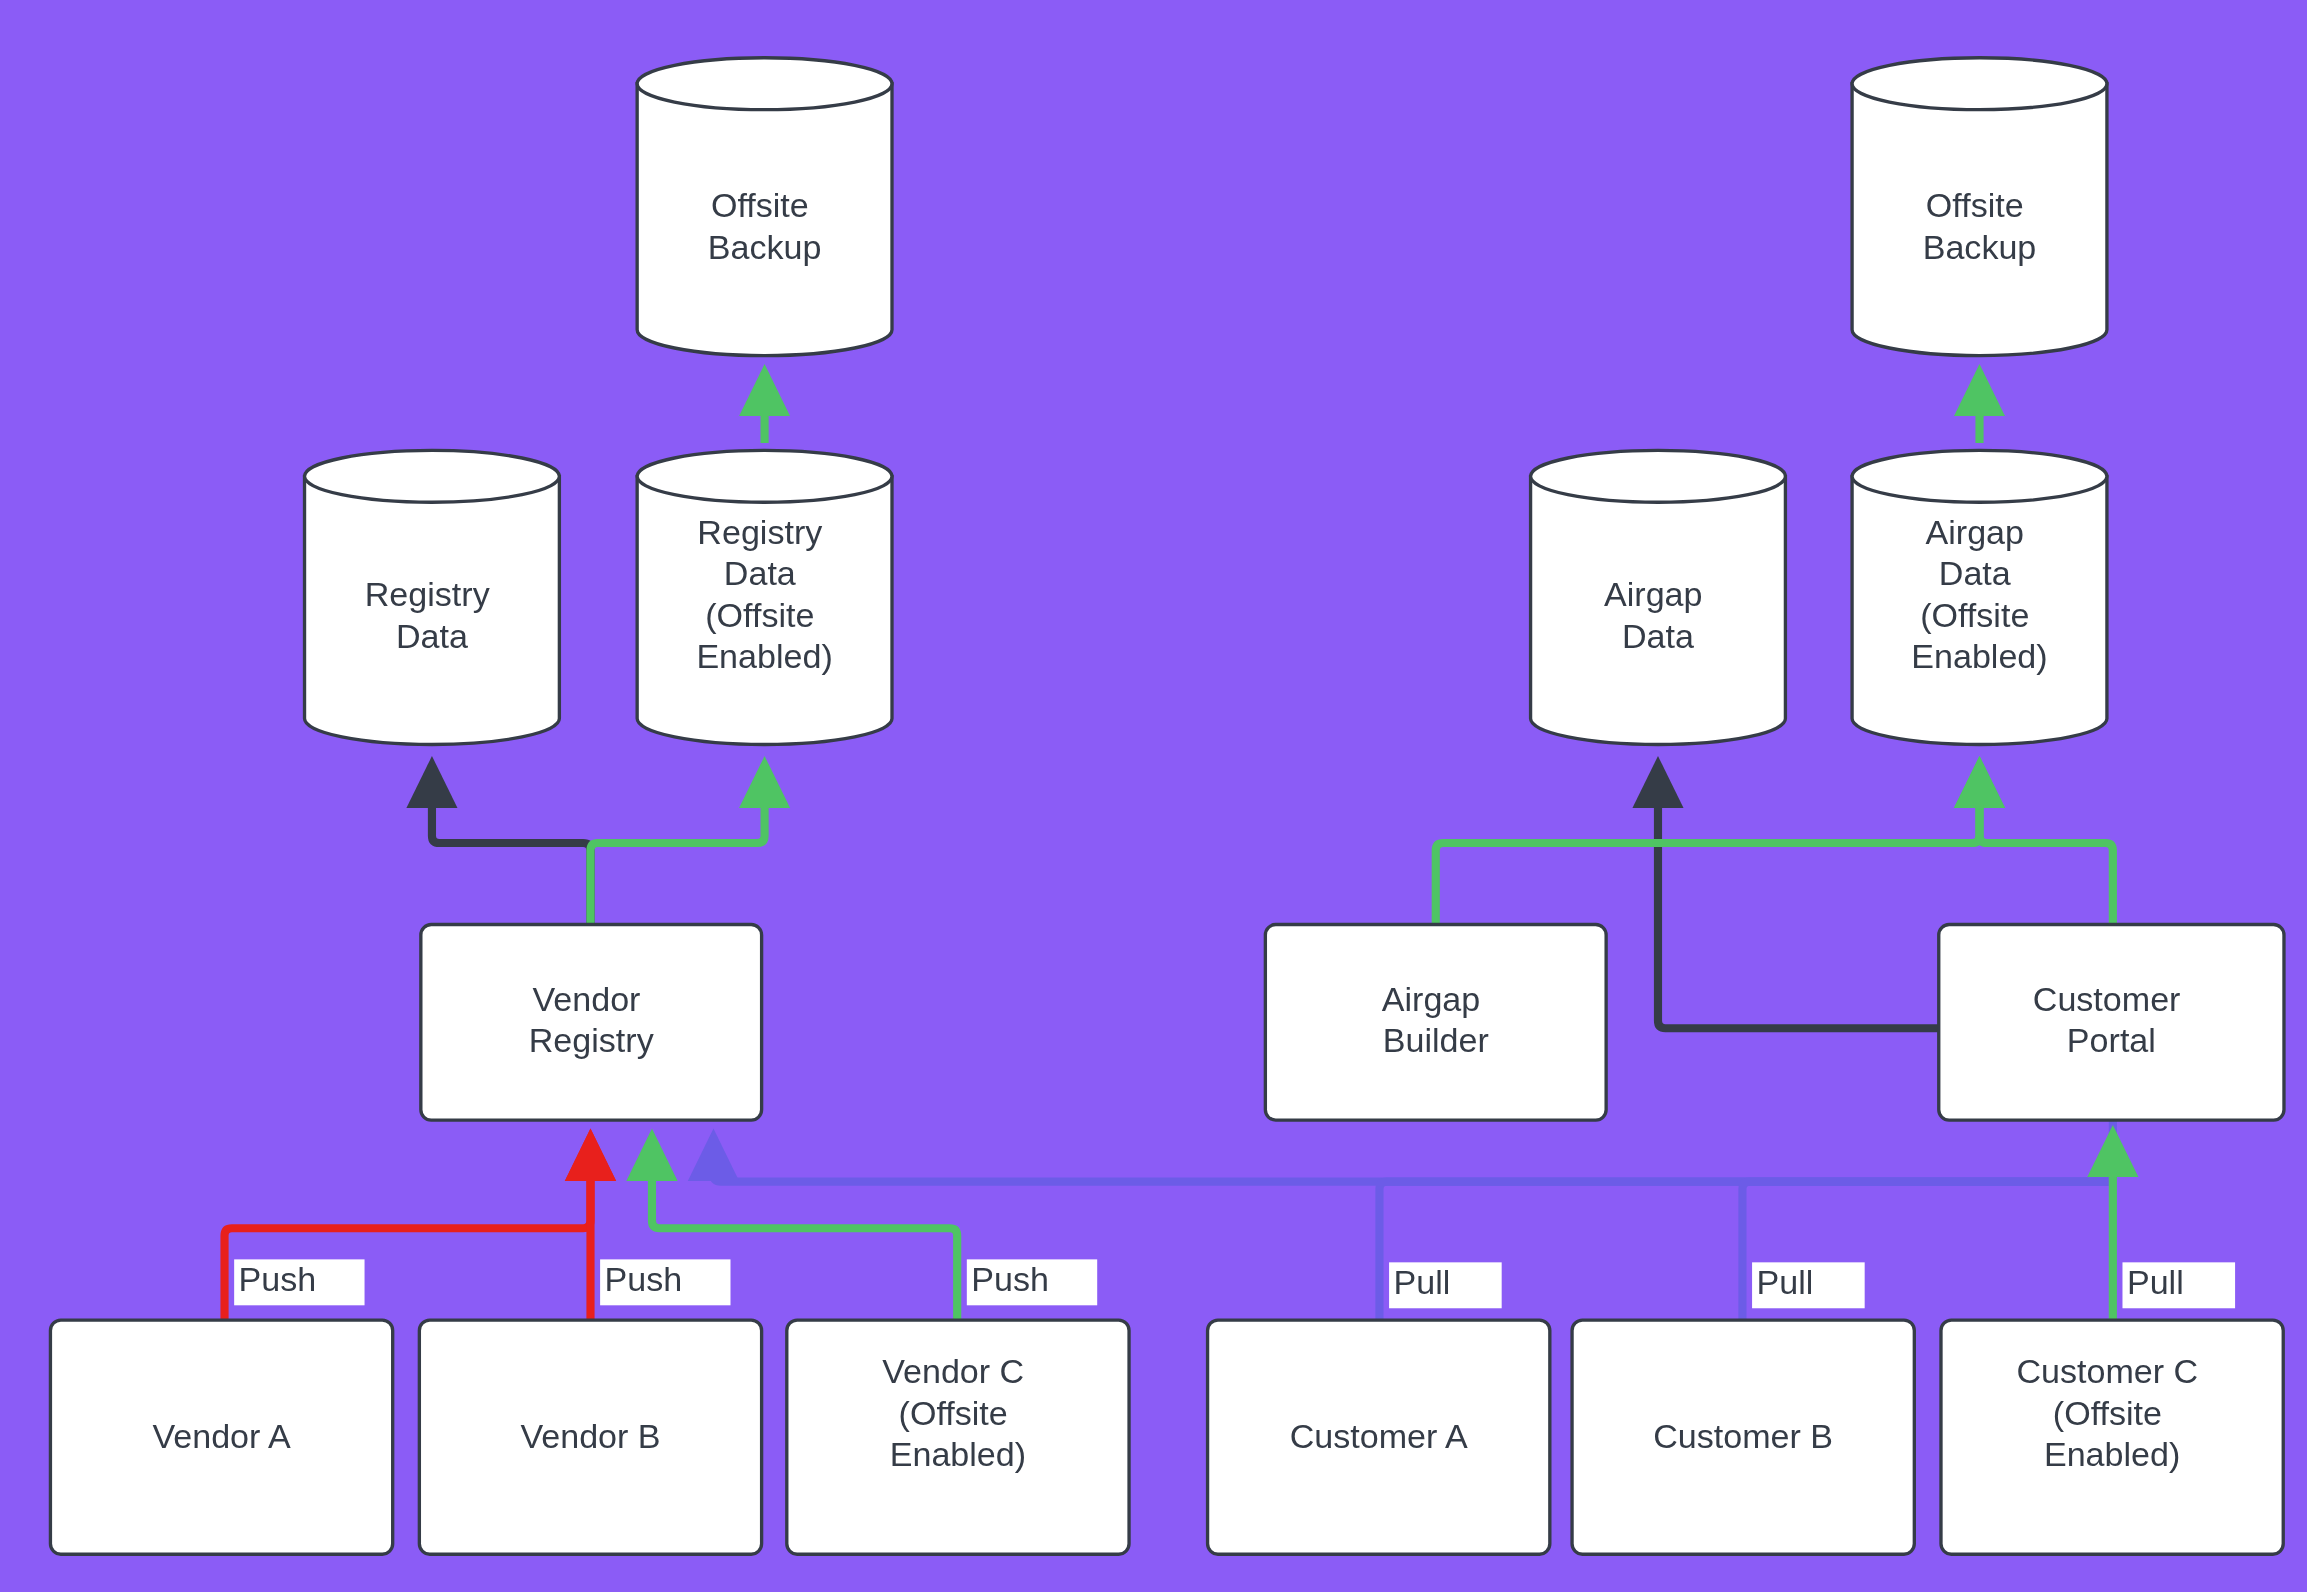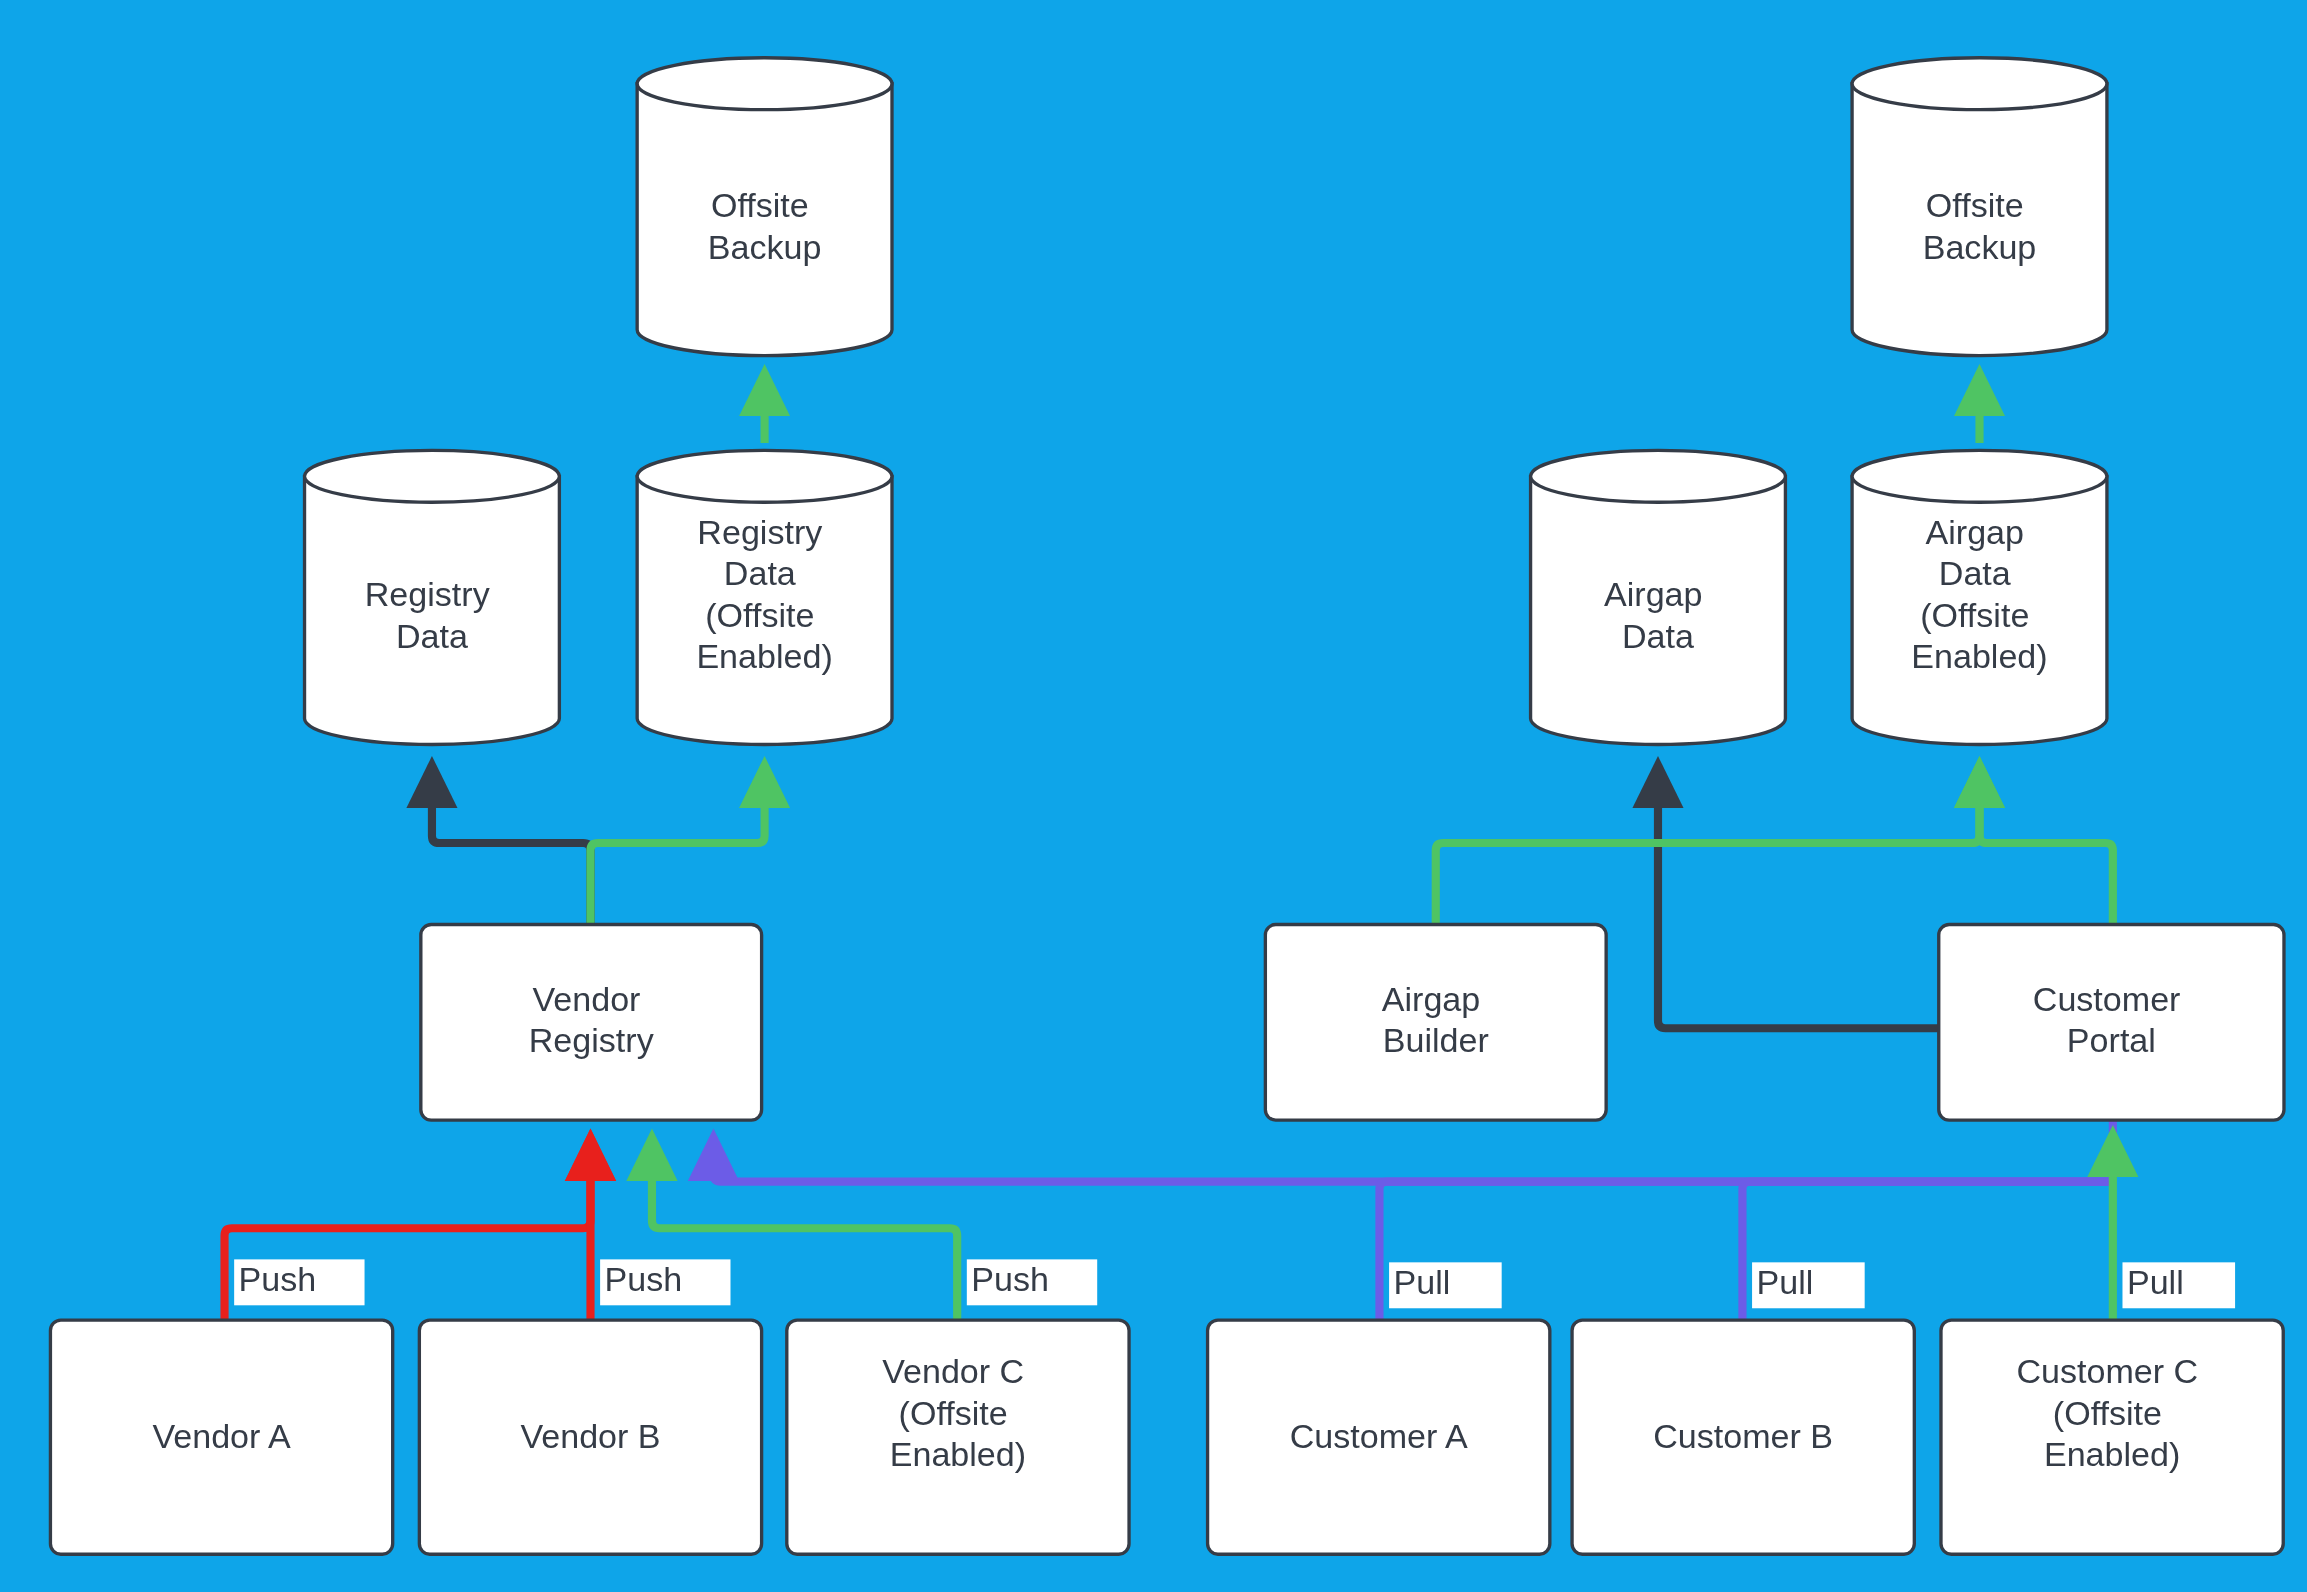--- a/index.html
+++ b/index.html
@@ -1,17 +1,17 @@
 <!DOCTYPE html>
 <html style="font-size:12px"><head>
 <meta charset="utf-8">
 <style>
   html,body{margin:0;padding:0;background:#ffffff;}
   body{width:2307px;height:1592px;overflow:hidden;font-family:"Liberation Sans",sans-serif;}
-  #stage{position:relative;width:2307px;height:1592px;background:#0ea5e9;text-align:center;}
+  #stage{position:relative;width:2307px;height:1592px;background:#8b5cf6;text-align:center;}
   svg#diagram{position:absolute;left:0;top:0;width:2307px;height:1592px;}
   .node-label{
     font-family:"Liberation Sans",sans-serif;
     font-size:46px;
     fill:#353C47;
     text-anchor:middle;
     dominant-baseline:middle;
   }
   .edge-label{
     font-family:"Liberation Sans",sans-serif;

